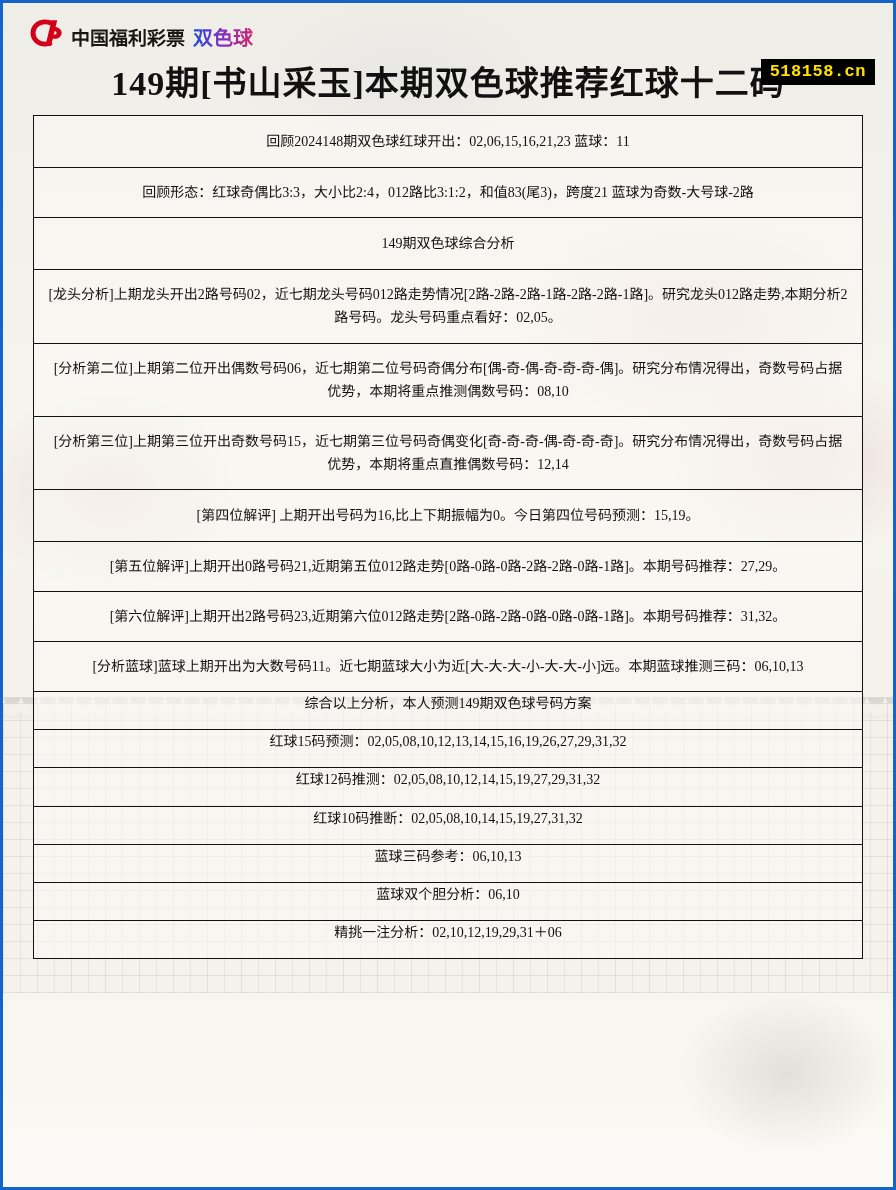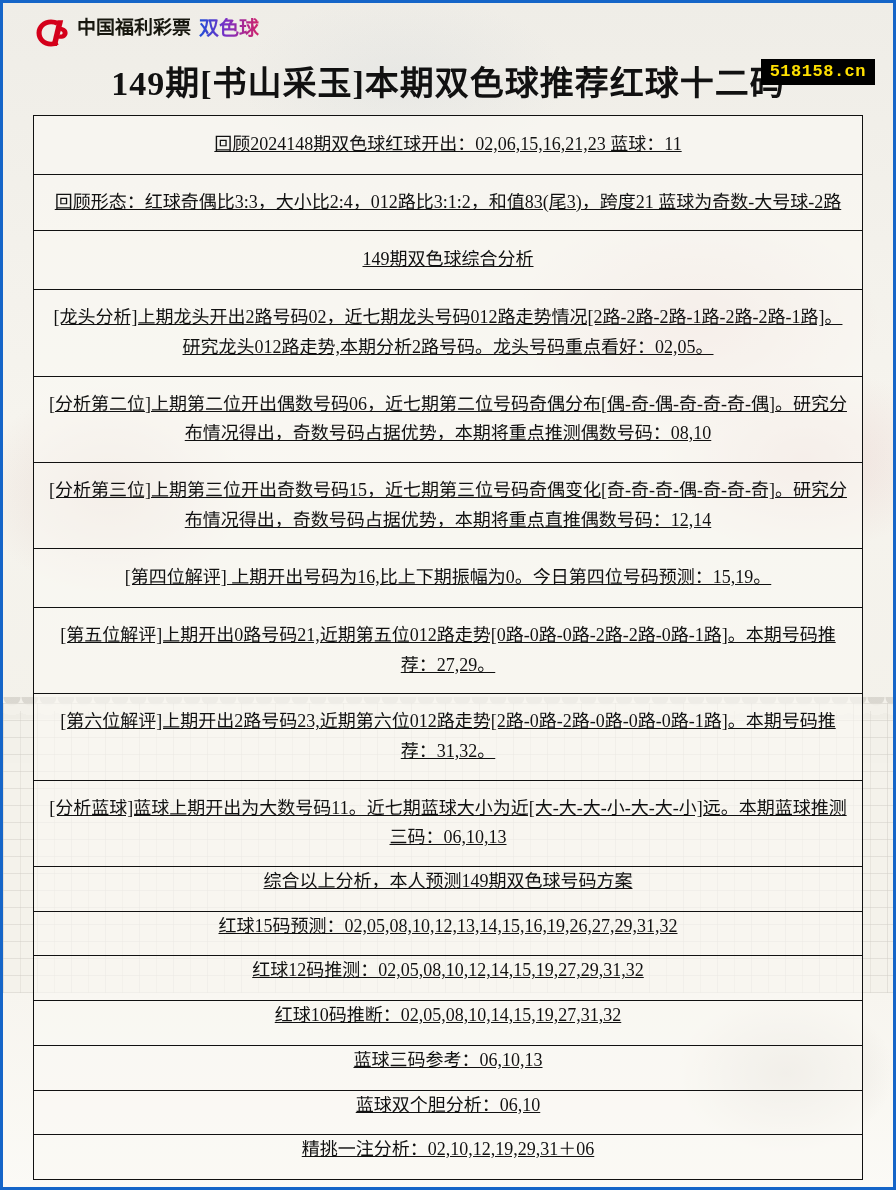--- a/index.html
+++ b/index.html
@@ -60,22 +60,22 @@
       radial-gradient(ellipse 150px 110px at 88% 40%, rgba(150,140,130,.22) 0%, rgba(150,140,130,0) 72%),
       linear-gradient(180deg,#f7f5ef 0%,#fbfaf6 100%);
   }
   .content{position:relative;z-index:5;}
 
   
   .header{
     position:relative;height:60px;
   }
   .logo-wrap{
-    position:absolute;left:32px;top:15px;
-    display:flex;align-items:flex-start;gap:8px;
+    position:absolute;left:26px;top:15px;
+    display:flex;align-items:flex-end;gap:8px;
   }
   .cwl-mark{
     width:34px;height:30px;position:relative;display:inline-block;
   }
   .cwl-mark svg{display:block;}
   .logo-cn{
     font-family:"DejaVu Sans","Liberation Sans",sans-serif;
     font-size:19px;font-weight:bold;color:#17170f;letter-spacing:0px;
     line-height:1;
   }
@@ -105,25 +105,24 @@
   .tbl{
     width:830px;margin:0 auto;
     border-collapse:collapse;
     background:rgba(250,249,244,.62);
     border:1px solid #111;
   }
   .tbl td{
     border-top:1px solid #111;
     border-bottom:1px solid #111;
     padding:9px 14px;
-    font-size:18px;
+    font-size:14px;
     line-height:1.65;
     color:#111;
     font-family:"Liberation Serif","DejaVu Serif",serif;
-    text-decoration:underline;
   }
   .tbl tr:first-child td{border-top:none;}
   .tbl tr:last-child td{border-bottom:none;}
   td.center{text-align:center;}
   td.just{text-align:center;}
   td.tall{padding-top:13px;padding-bottom:13px;}
   td.head{padding-top:14px;padding-bottom:14px;}
   td.pred{padding-top:0;padding-bottom:14px;margin-top:30px;}
 </style>
 </head>

